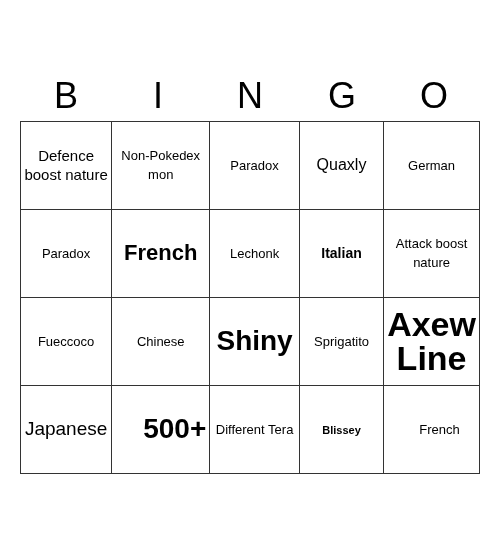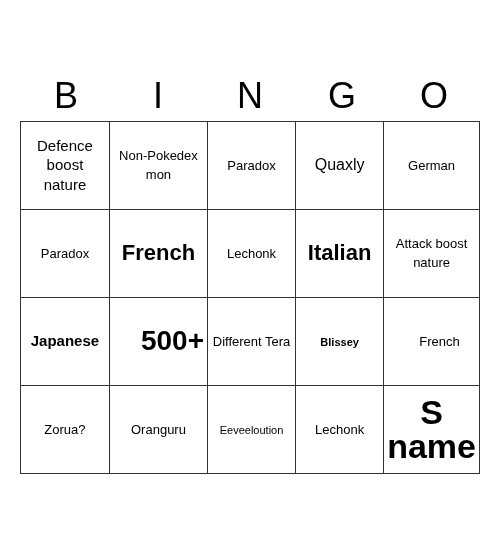--- a/index.html
+++ b/index.html
@@ -55,32 +55,32 @@
           <td><span style="font-size: 15px; font-weight: normal; line-height: 1.3; margin-top: 12px;">Defence boost nature</span></td>
           <td><span style="font-size: 13px; font-weight: normal; line-height: 1.3;">Non-Pokedex mon</span></td>
           <td><span style="font-size: 13px; font-weight: normal; line-height: 1.3;">Paradox</span></td>
           <td><span style="font-size: 16px; font-weight: normal; line-height: 1.3; text-align: right;">Quaxly</span></td>
           <td><span style="font-size: 13px; font-weight: normal; line-height: 1.3;">German</span></td>
         </tr>
         <tr>
           <td><span style="font-size: 13px; font-weight: normal; line-height: 1.3;">Paradox</span></td>
           <td><span style="font-size: 22px; font-weight: bold; line-height: 1.2;">French</span></td>
           <td><span style="font-size: 13px; font-weight: normal; line-height: 1.3;">Lechonk</span></td>
-          <td><span style="font-size: 22px; font-weight: bold; line-height: 1.2;">Italian</span></td>
+          <td><span style="font-size: 14px; font-weight: bold; line-height: 1.2;">Italian</span></td>
           <td><span style="font-size: 13px; font-weight: normal; line-height: 1.3;">Attack boost nature</span></td>
         </tr>
         <tr>
-          <td><span style="font-size: 15px; font-weight: bold; line-height: 1.3; margin-top: 44px;">Japanese</span></td>
+          <td><span style="font-size: 13px; font-weight: normal; line-height: 1.3;">Fueccoco</span></td>
+          <td><span style="font-size: 13px; font-weight: normal; line-height: 1.3;">Chinese</span></td>
+          <td><span style="font-size: 28px; font-weight: bold; line-height: 1.1;">Shiny</span></td>
+          <td><span style="font-size: 13px; font-weight: normal; line-height: 1.3;">Sprigatito</span></td>
+          <td><span style="font-size: 34px; font-weight: bold; line-height: 1;">Axew Line</span></td>
+        </tr>
+        <tr>
+          <td><span style="font-size: 19px; font-weight: normal; line-height: 1.3; margin-top: 44px;">Japanese</span></td>
           <td><span style="font-size: 28px; font-weight: bold; line-height: 1.1; margin-left: 28px;">500+</span></td>
           <td><span style="font-size: 13px; font-weight: normal; line-height: 1.3;">Different Tera</span></td>
           <td><span style="font-size: 11px; font-weight: bold; line-height: 1.3;">Blissey</span></td>
           <td><span style="font-size: 13px; font-weight: normal; line-height: 1.3; margin-left: 16px;">French</span></td>
-        </tr>
-        <tr>
-          <td><span style="font-size: 13px; font-weight: normal; line-height: 1.3;">Zorua?</span></td>
-          <td><span style="font-size: 13px; font-weight: normal; line-height: 1.3;">Oranguru</span></td>
-          <td><span style="font-size: 11px; font-weight: normal; line-height: 1.3;">Eeveeloution</span></td>
-          <td><span style="font-size: 13px; font-weight: normal; line-height: 1.3;">Lechonk</span></td>
-          <td><span style="font-size: 34px; font-weight: bold; line-height: 1;">S name</span></td>
         </tr>
       </tbody>
   </table>
 </div>
 
 </body></html>

